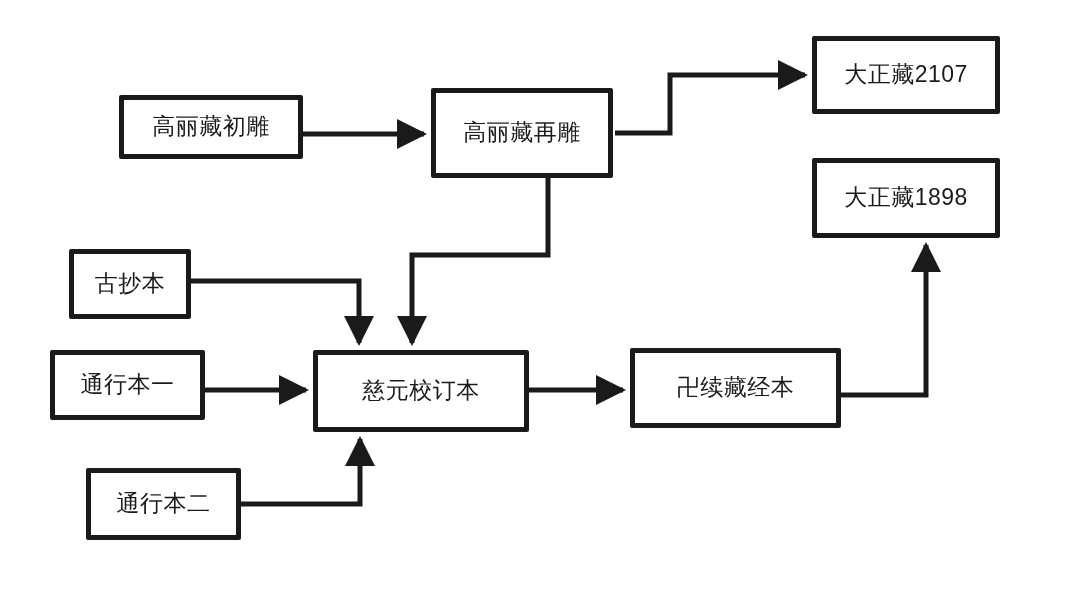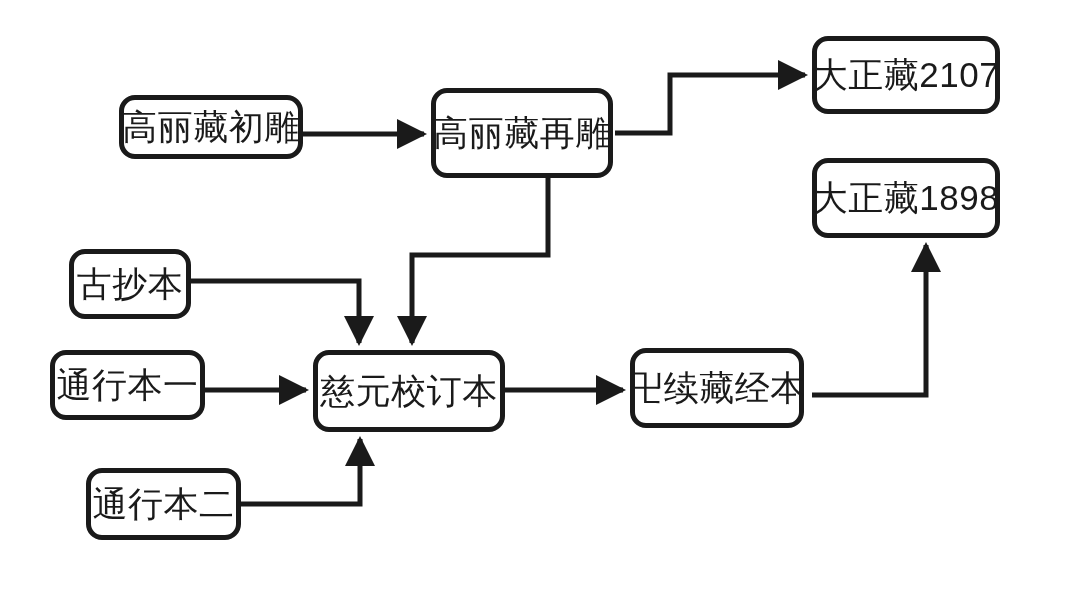--- a/index.html
+++ b/index.html
@@ -24,23 +24,23 @@
     pointer-events: none;
   }
   .node {
     position: absolute;
     box-sizing: border-box;
     display: flex;
     align-items: center;
     justify-content: center;
     background: #ffffff;
     border: 5px solid #1a1a1a;
-    border-radius: 16px;
+    border-radius: 2px;
     color: #1a1a1a;
-    font-size: 35px;
+    font-size: 23px;
     font-weight: 500;
     letter-spacing: 0.5px;
     white-space: nowrap;
     z-index: 2;
   }
   .node-label {
     display: block;
     line-height: 1;
     padding-bottom: 2px;
   }
@@ -81,20 +81,20 @@
       </div>
       <div class="node" style="left: 69px; top: 249px; width: 122px; height: 70px; border-color: rgb(26, 26, 26); background: rgb(255, 255, 255);">
         <span class="node-label">古抄本</span>
       </div>
       <div class="node" style="left: 50px; top: 350px; width: 155px; height: 70px; border-color: rgb(26, 26, 26); background: rgb(255, 255, 255);">
         <span class="node-label">通行本一</span>
       </div>
       <div class="node" style="left: 46px; top: 468px; width: 155px; height: 72px; border-color: rgb(26, 26, 26); background: rgb(255, 255, 255); margin-left: 40px;">
         <span class="node-label">通行本二</span>
       </div>
-      <div class="node" style="left: 313px; top: 350px; width: 192px; height: 82px; border-color: rgb(26, 26, 26); background: rgb(255, 255, 255);">
+      <div class="node" style="left: 313px; top: 350px; width: 216px; height: 82px; border-color: rgb(26, 26, 26); background: rgb(255, 255, 255);">
         <span class="node-label">慈元校订本</span>
       </div>
-      <div class="node" style="left: 630px; top: 348px; width: 174px; height: 80px; border-color: rgb(26, 26, 26); background: rgb(255, 255, 255);">
+      <div class="node" style="left: 630px; top: 348px; width: 211px; height: 80px; border-color: rgb(26, 26, 26); background: rgb(255, 255, 255);">
         <span class="node-label">卍续藏经本</span>
       </div>
     </div>
 </div>
 
 </body></html>

